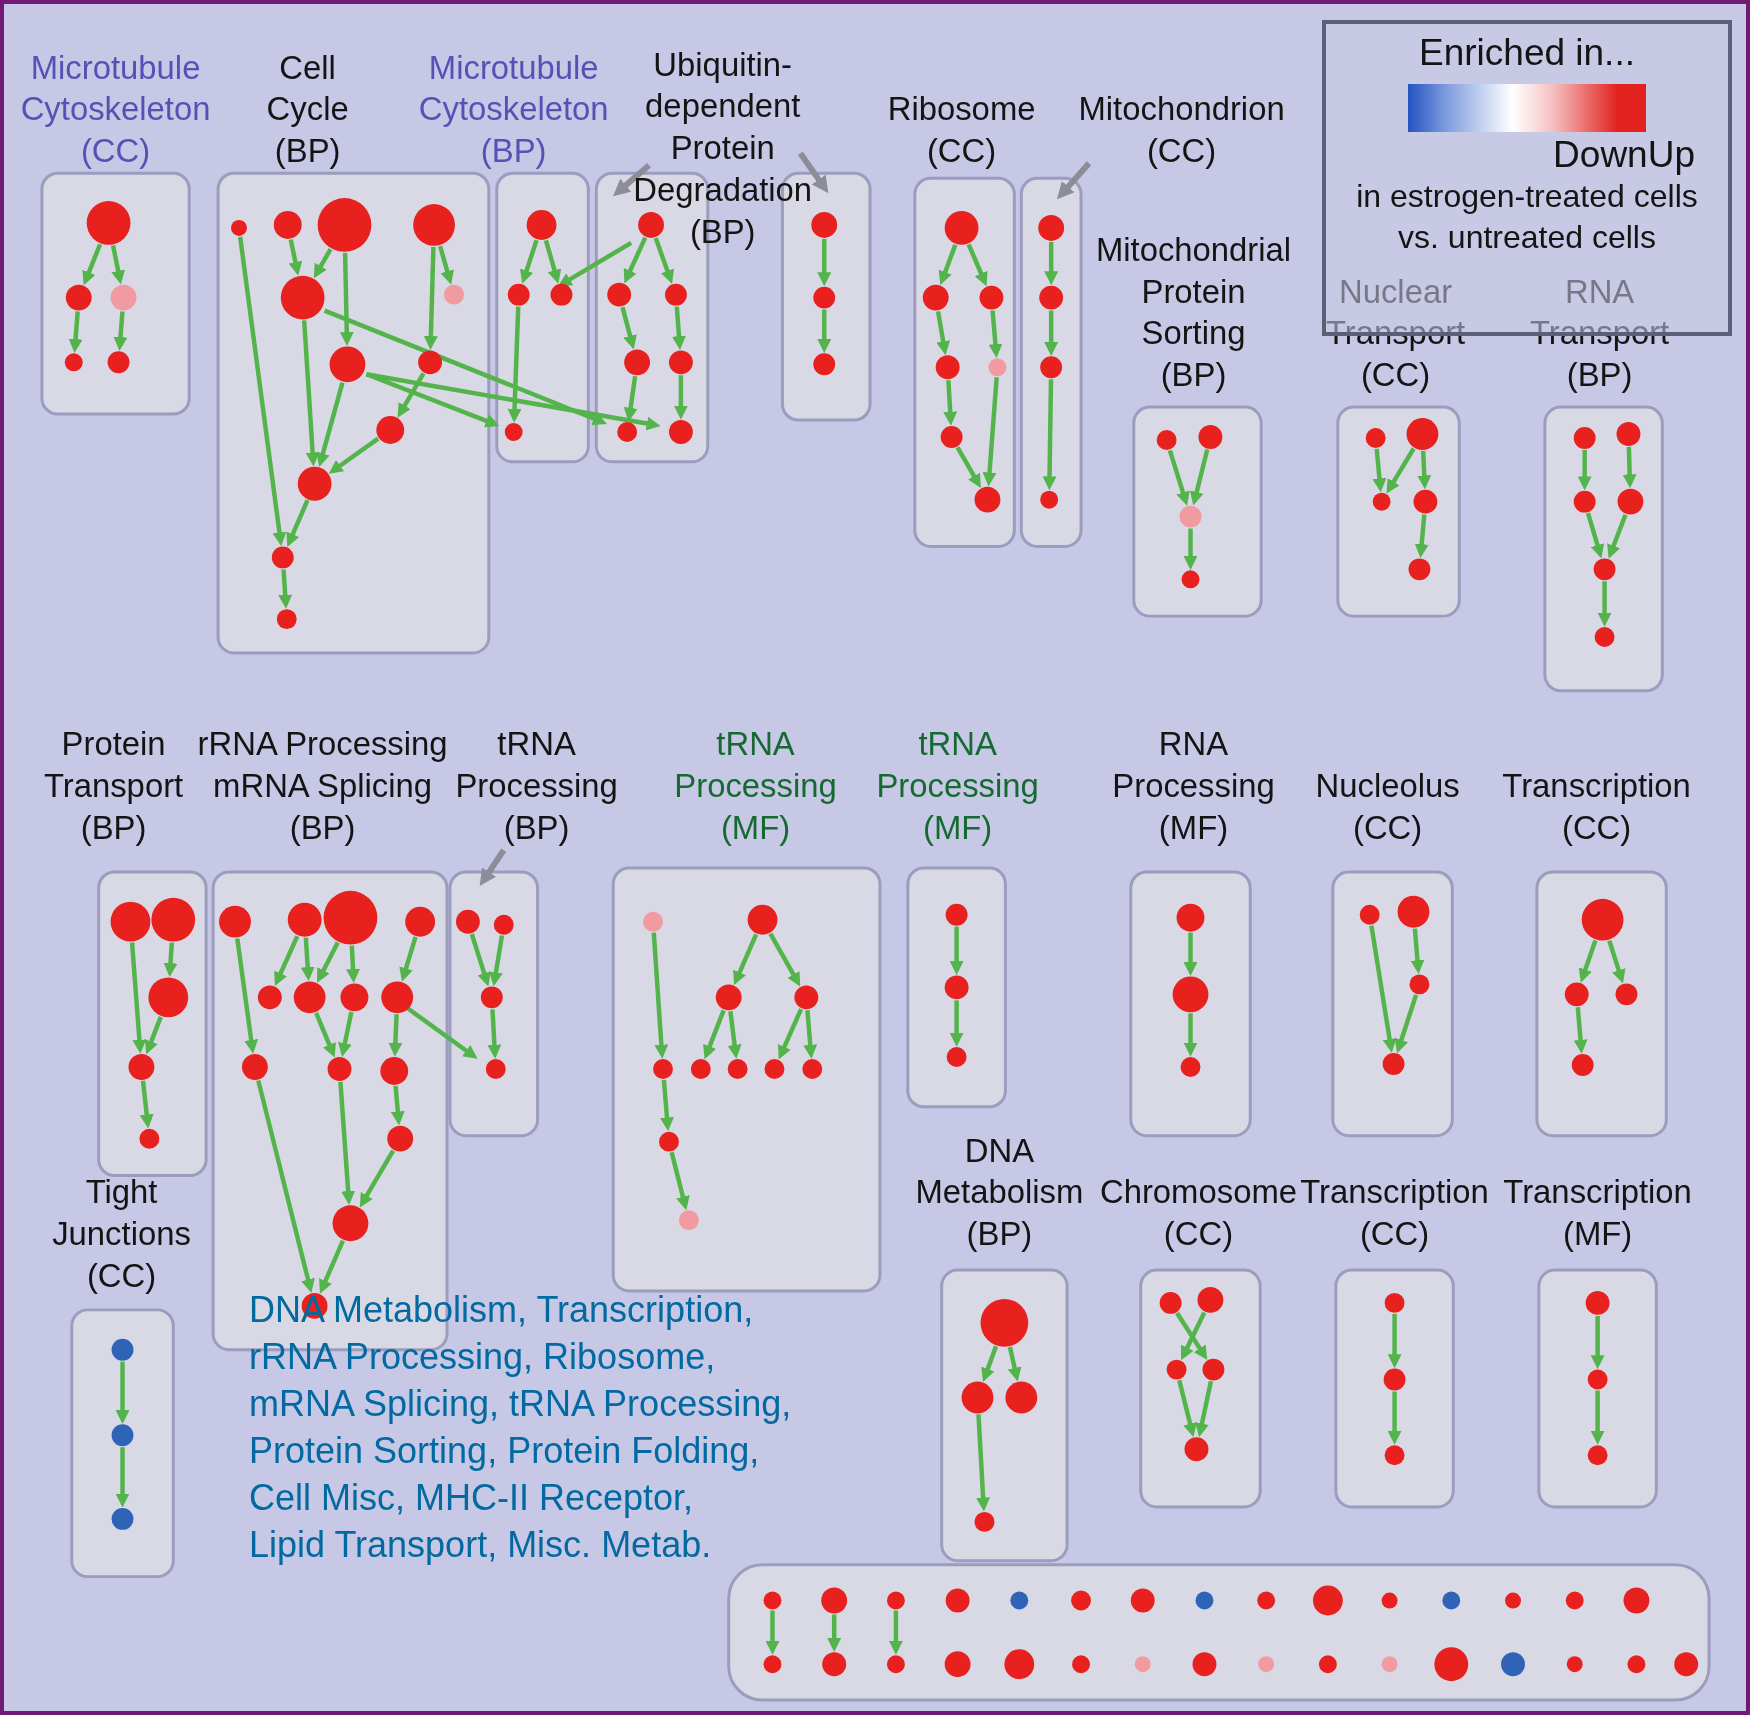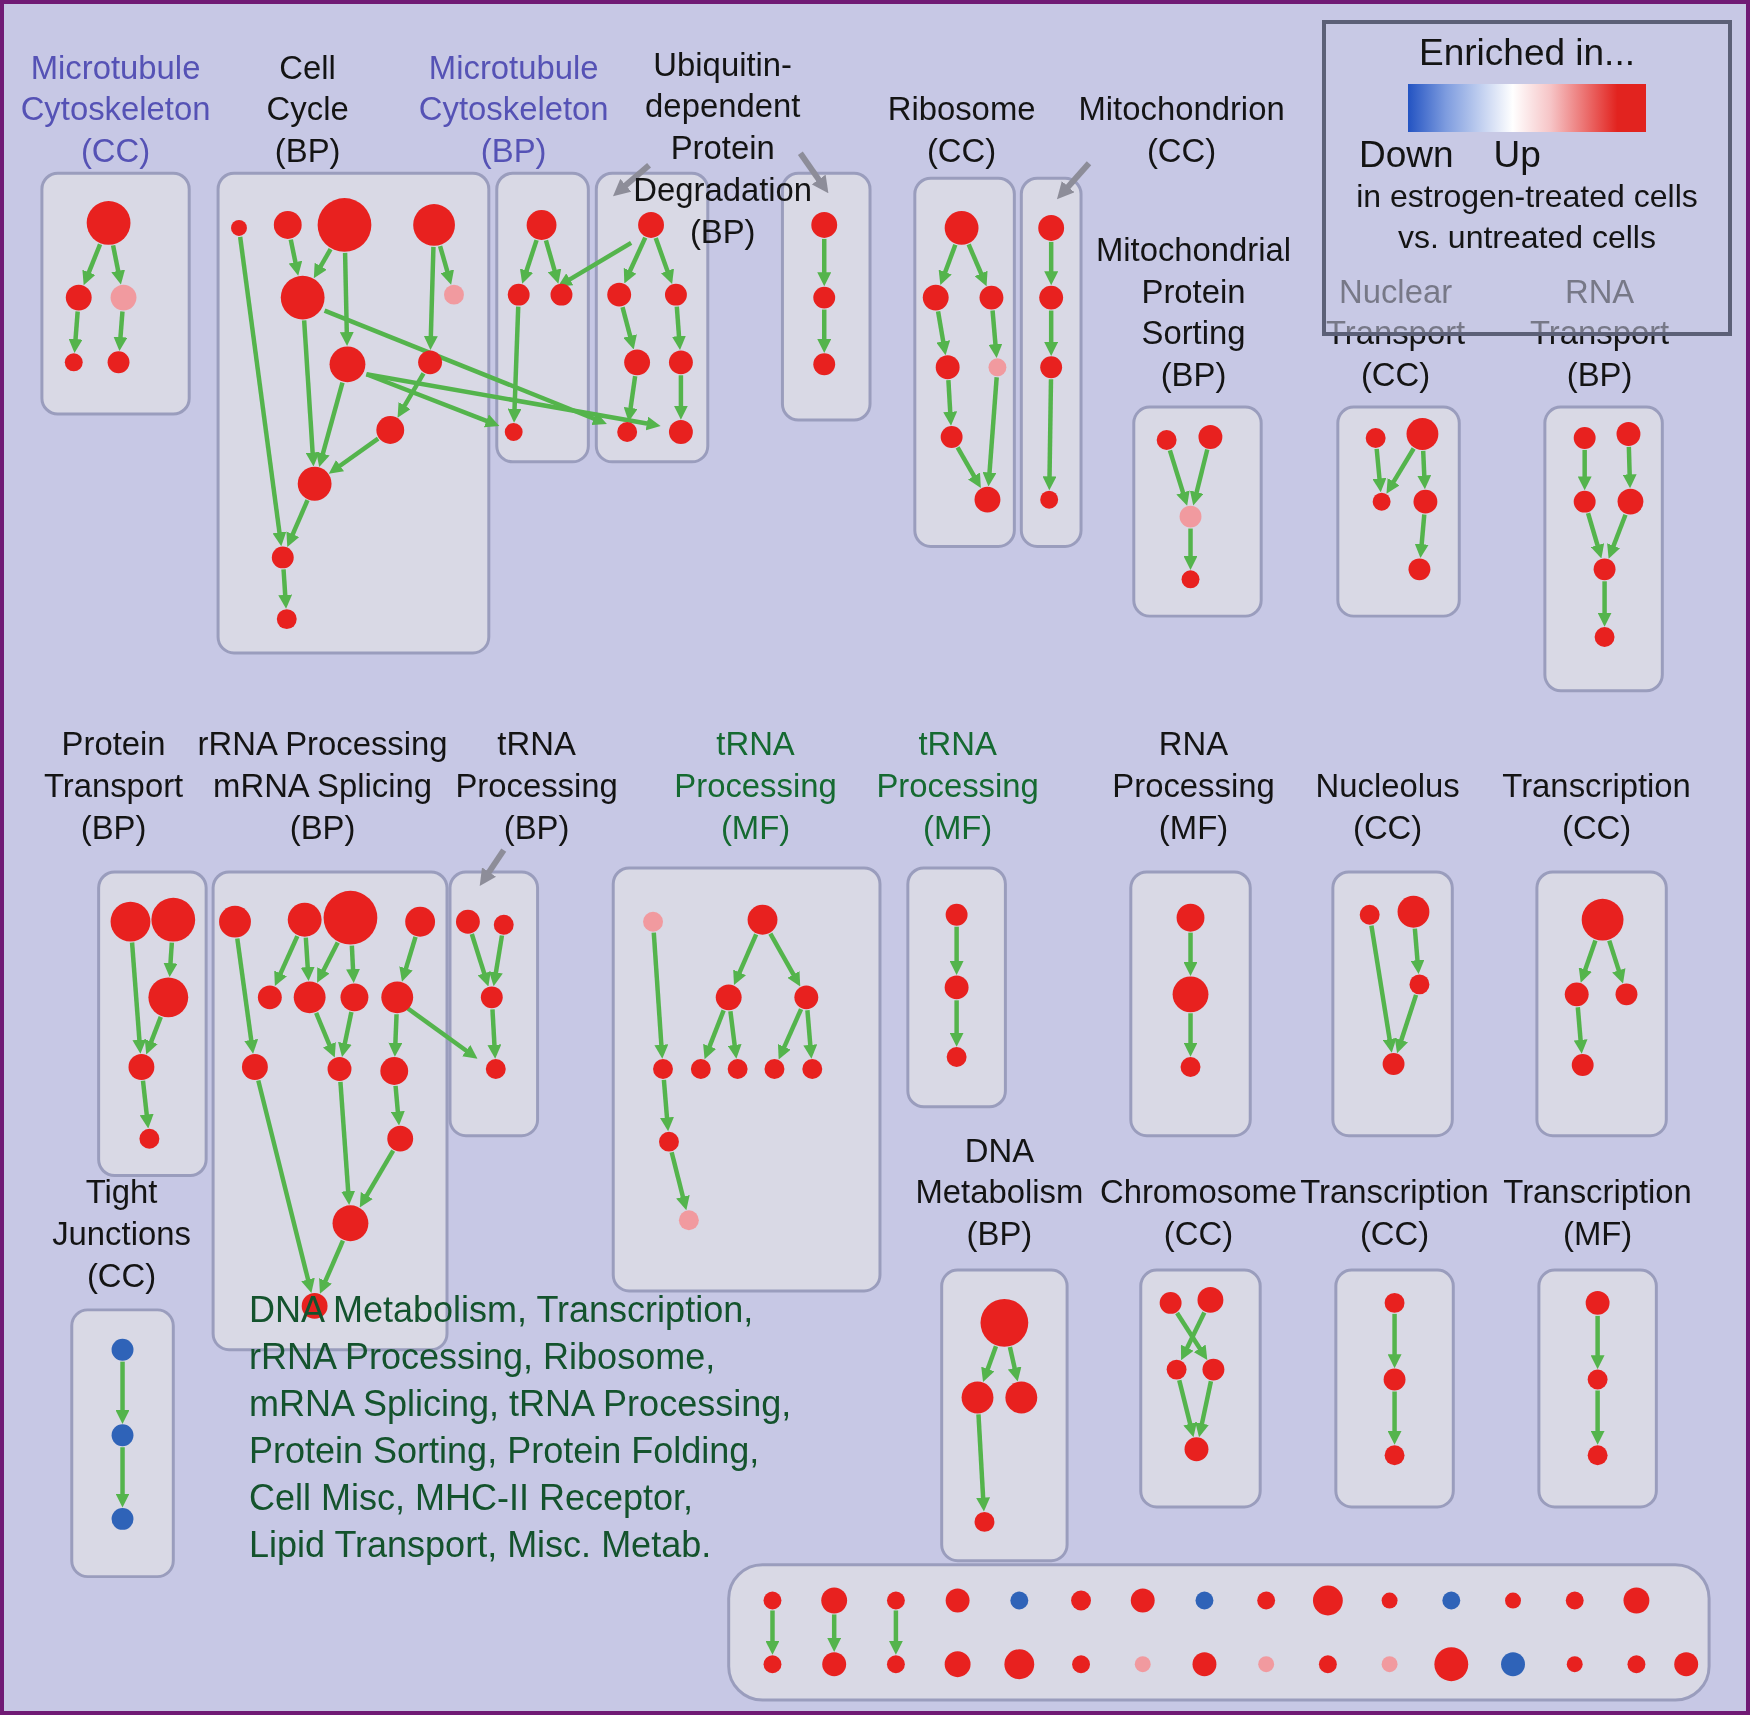--- a/index.html
+++ b/index.html
@@ -19,26 +19,26 @@
   .legend{
     position:absolute;left:1318px;top:16px;width:410px;height:316px;
     border:4px solid #5c6077;box-sizing:border-box;
     text-align:center;color:#141414;background:rgba(201,202,229,0.55);
   }
   .legend-title{font-size:37px;margin-top:8px;}
   .legend-bar{
     width:238px;height:48px;margin:10px auto 2px auto;
     background:linear-gradient(90deg,#2353c2 0%,#7e9cdf 16%,#ffffff 44%,#f6c4c6 60%,#e2231f 88%,#e2231f 100%);
   }
-  .legend-ends{display:flex;justify-content:flex-start;width:336px;margin:0 auto;font-size:37px;gap:40px;}
+  .legend-ends{display:flex;justify-content:flex-end;width:336px;margin:0 auto;font-size:37px;}
   .legend-sub{font-size:32px;line-height:41px;}
 
   .notes{
     position:absolute;left:245px;top:1282px;
-    font-size:36px;line-height:47px;color:#14532d;
+    font-size:36px;line-height:47px;color:#0369a1;
   }
 </style>
 </head>
 <body>
 
 <div class="figure">
 
   <svg id="net" viewBox="0 0 1750 1715">
     <defs>
       <marker id="mg" viewBox="0 0 10 10" refX="1" refY="5" markerWidth="14" markerHeight="14" orient="auto" markerUnits="userSpaceOnUse">

